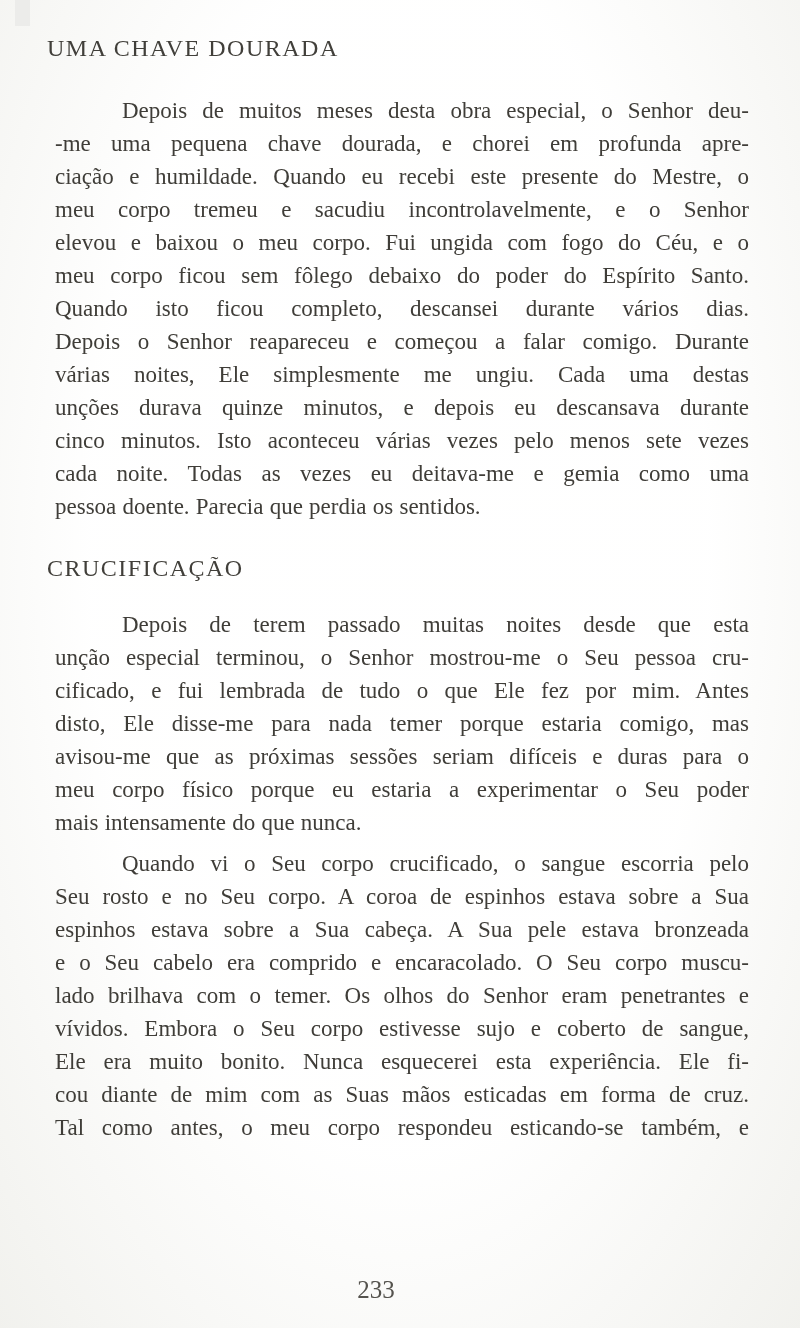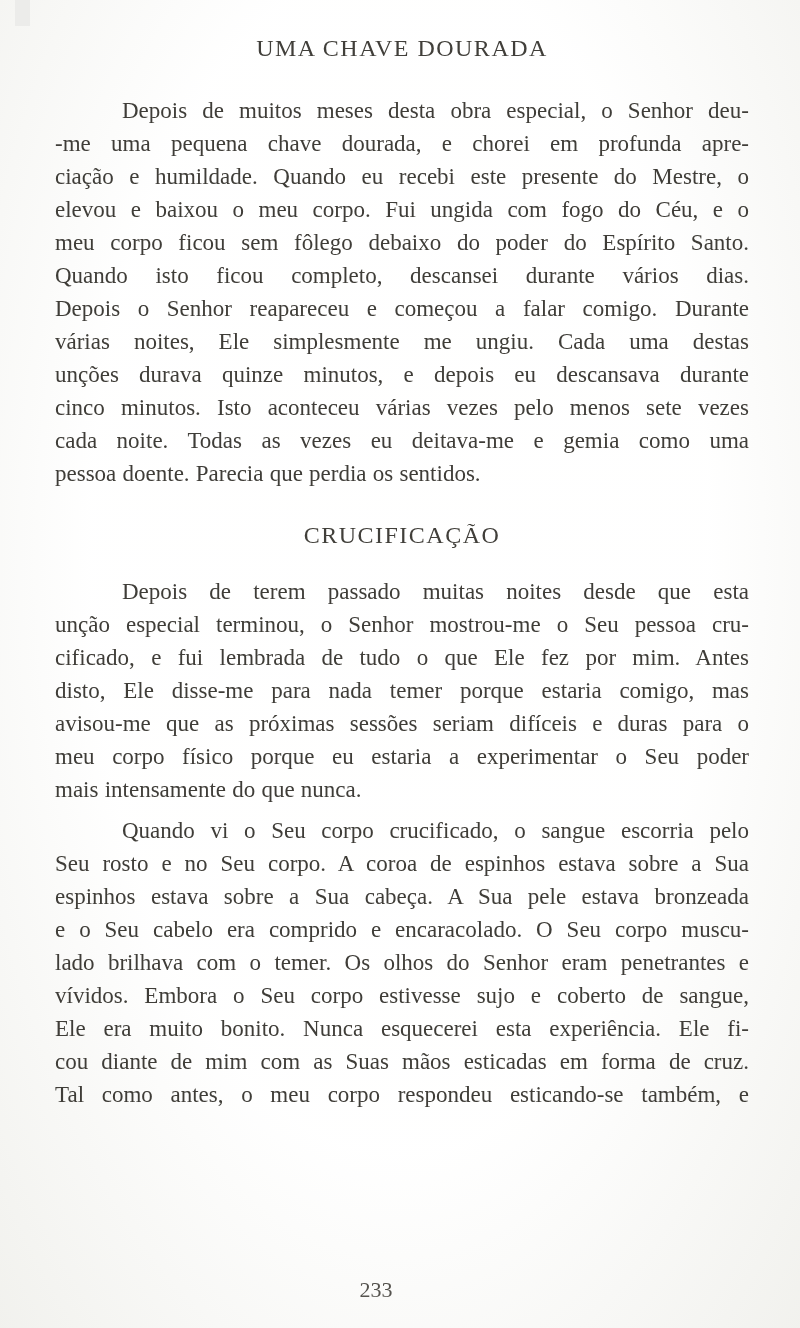--- a/index.html
+++ b/index.html
@@ -28,21 +28,21 @@
   .content {
     position: absolute;
     left: 47px;
     top: 32px;
     width: 710px;
   }
   .heading {
     font-size: 24px;
     line-height: 33px;
     letter-spacing: 1.5px;
-    text-align: center;
+    text-align: left;
     color: #413f3a;
   }
   .heading.first {
     margin-bottom: 29px;
   }
   .heading.inner {
     margin-top: 29px;
     margin-bottom: 23px;
   }
   .paragraph {
@@ -60,36 +60,37 @@
   }
   .line.last {
     text-align-last: left;
   }
   .page-number {
     position: absolute;
     left: 0;
     top: 1276px;
     width: 752px;
     text-align: center;
-    font-size: 22px;
+    font-size: 25px;
     line-height: 28px;
     color: #55534e;
   }
 </style>
 </head>
 <body>
 
 <div class="page">
   <div class="scan-artifact"></div>
   <div class="content">
       <div class="heading first">UMA CHAVE DOURADA</div>
       <div class="paragraph">
         <div class="line indent">Depois de muitos meses desta obra especial, o Senhor deu-</div>
         <div class="line">-me uma pequena chave dourada, e chorei em profunda apre-</div>
         <div class="line">ciação e humildade. Quando eu recebi este presente do Mestre, o</div>
+        <div class="line">meu corpo tremeu e sacudiu incontrolavelmente, e o Senhor</div>
         <div class="line">elevou e baixou o meu corpo. Fui ungida com fogo do Céu, e o</div>
         <div class="line">meu corpo ficou sem fôlego debaixo do poder do Espírito Santo.</div>
         <div class="line">Quando isto ficou completo, descansei durante vários dias.</div>
         <div class="line">Depois o Senhor reapareceu e começou a falar comigo. Durante</div>
         <div class="line">várias noites, Ele simplesmente me ungiu. Cada uma destas</div>
         <div class="line">unções durava quinze minutos, e depois eu descansava durante</div>
         <div class="line">cinco minutos. Isto aconteceu várias vezes pelo menos sete vezes</div>
         <div class="line">cada noite. Todas as vezes eu deitava-me e gemia como uma</div>
         <div class="line last">pessoa doente. Parecia que perdia os sentidos.</div>
       </div>

